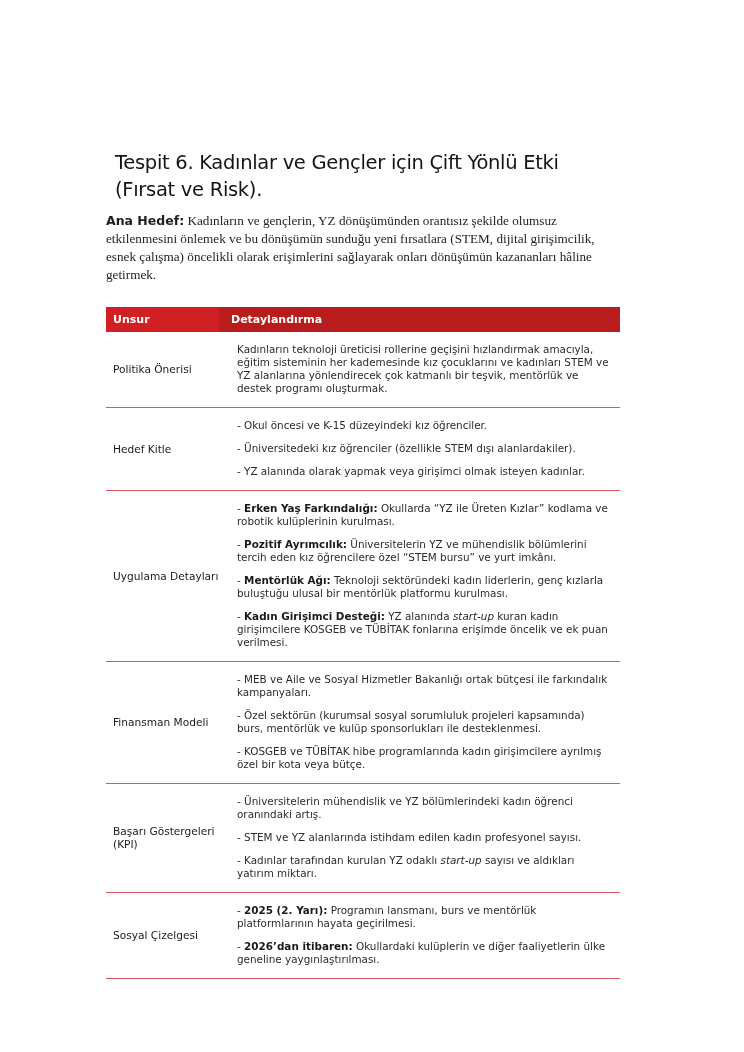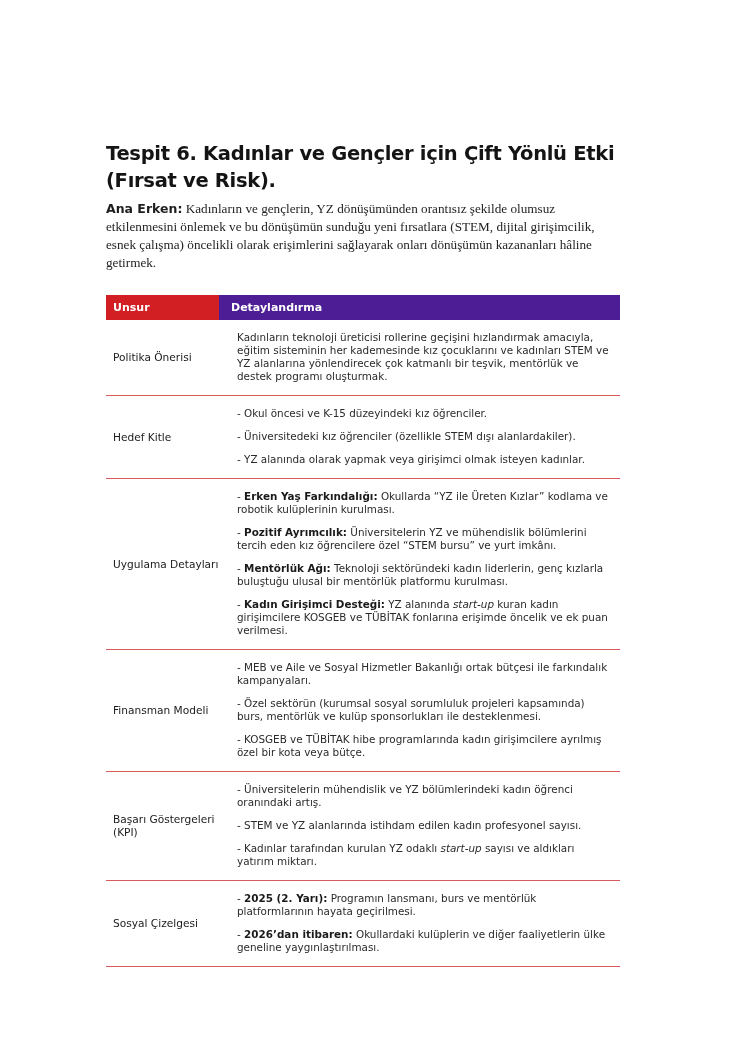--- a/index.html
+++ b/index.html
@@ -15,24 +15,24 @@
       color: #1a1a1a;
     }
     .page {
       position: absolute;
       left: 106px;
       top: 140px;
       width: 514px;
     }
     .title {
       font-family: "DejaVu Sans", sans-serif;
-      font-weight: bold;
+      font-weight: normal;
       font-size: 19.5px;
       line-height: 27px;
-      margin: 0;
+      margin: 9px;
       letter-spacing: -0.3px;
       color: #141414;
     }
     .lead {
       margin: 6px 0 0 0;
       font-family: "Liberation Serif", serif;
       font-size: 13.2px;
       line-height: 18px;
       color: #1e1e1e;
     }
@@ -98,27 +98,27 @@
     }
     .item i {
       font-style: italic;
     }
   </style>
 </head>
 <body>
 
 <div class="page">
   <h1 class="title">Tespit 6. Kadınlar ve Gençler için Çift Yönlü Etki (Fırsat ve Risk).</h1>
-  <p class="lead"><span class="lead-label">Ana Erken:</span><span> Kadınların ve gençlerin, YZ dönüşümünden orantısız şekilde olumsuz etkilenmesini önlemek ve bu dönüşümün sunduğu yeni fırsatlara (STEM, dijital girişimcilik, esnek çalışma) öncelikli olarak erişimlerini sağlayarak onları dönüşümün kazananları hâline getirmek.</span></p>
+  <p class="lead"><span class="lead-label">Ana Hedef:</span><span> Kadınların ve gençlerin, YZ dönüşümünden orantısız şekilde olumsuz etkilenmesini önlemek ve bu dönüşümün sunduğu yeni fırsatlara (STEM, dijital girişimcilik, esnek çalışma) öncelikli olarak erişimlerini sağlayarak onları dönüşümün kazananları hâline getirmek.</span></p>
 
   <table class="policy">
     <thead>
       <tr>
         <th class="col-key" style="background: rgb(210, 31, 36);">Unsur</th>
-        <th class="col-detail" style="background: #4c1d95;">Detaylandırma</th>
+        <th class="col-detail" style="background: #b91c1c;">Detaylandırma</th>
       </tr>
     </thead>
     <tbody id="policy-body">
         <tr>
           <td class="key">Politika Önerisi</td>
           <td class="val">
             <div class="item"><span>Kadınların teknoloji üreticisi rollerine geçişini hızlandırmak amacıyla, eğitim sisteminin her kademesinde kız çocuklarını ve kadınları STEM ve YZ alanlarına yönlendirecek çok katmanlı bir teşvik, mentörlük ve destek programı oluşturmak.</span></div>
           </td>
         </tr>
         <tr>

